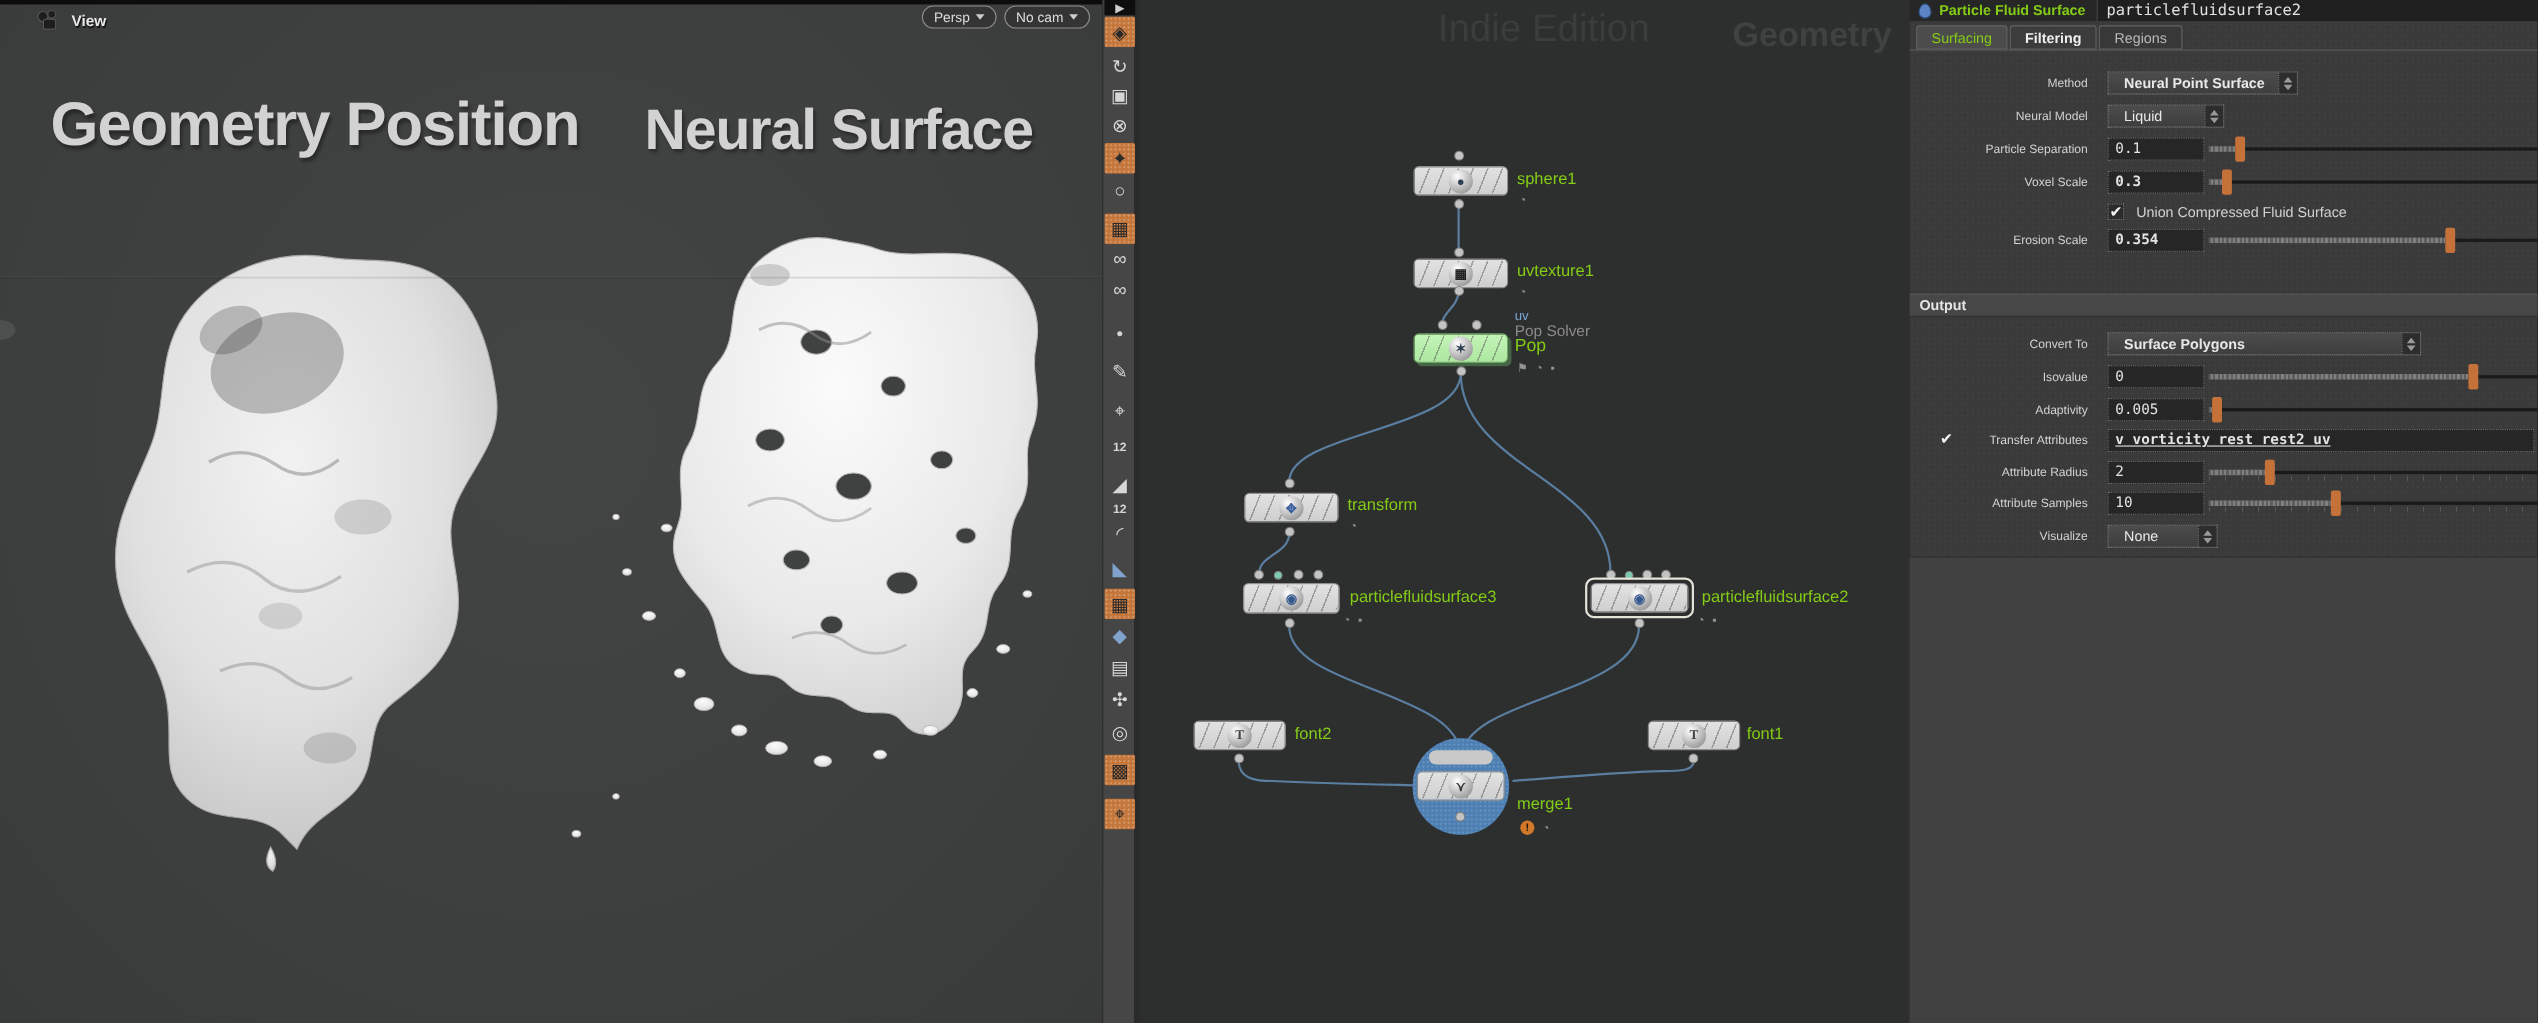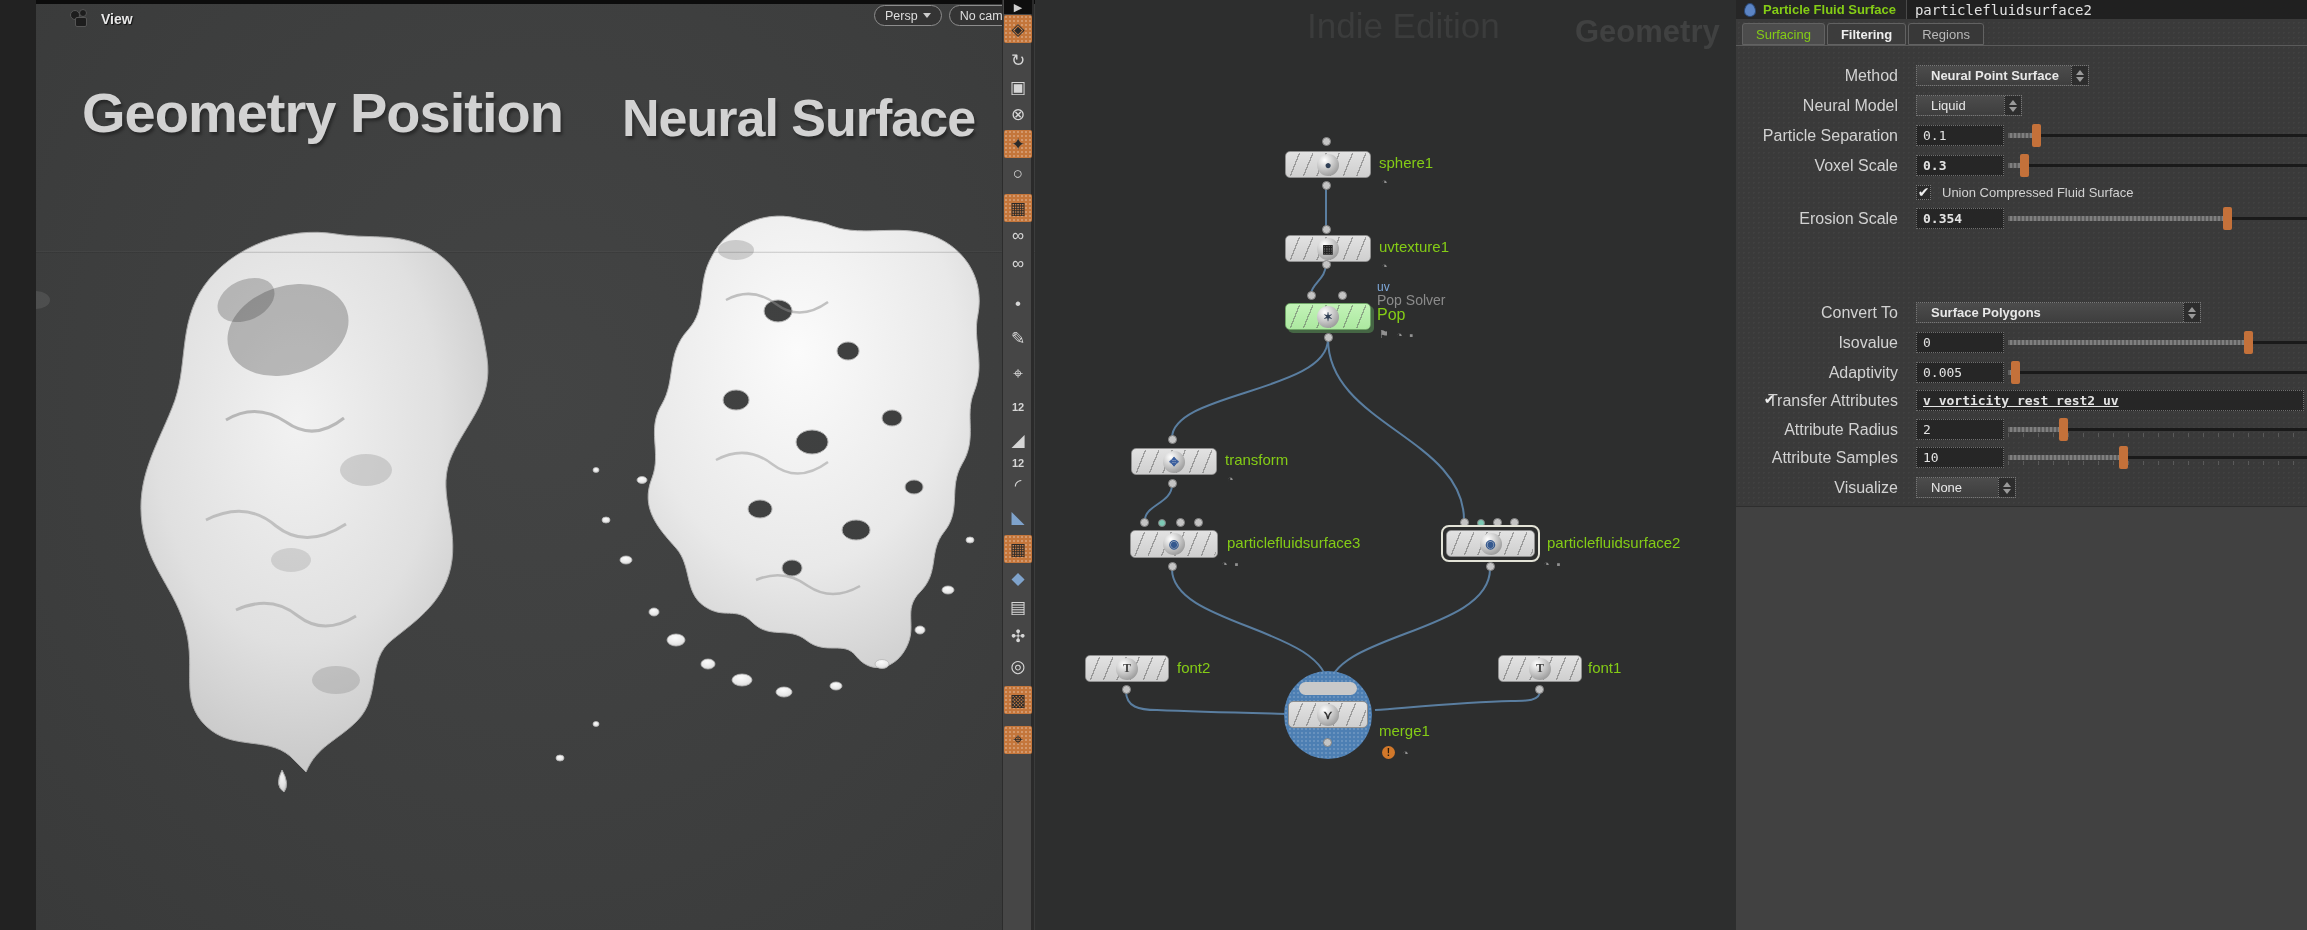--- a/index.html
+++ b/index.html
@@ -2,21 +2,21 @@
 <html><head>
 <meta charset="utf-8">
 <style>
   html,body{margin:0;padding:0;background:#222;}
   *{box-sizing:border-box;}
   .app{position:relative;width:2307px;height:930px;overflow:hidden;
        font-family:"Liberation Sans",sans-serif;color:#ccc;}
 
   
   .viewport{position:absolute;left:0;top:0;width:1002px;height:930px;
-    background:radial-gradient(ellipse at 50% 42%,#434444 0%,#3d3e3e 65%,#393a3a 100%);margin-left:36px;}
+    background:radial-gradient(ellipse at 50% 42%,#434444 0%,#3d3e3e 65%,#393a3a 100%);}
   .vp-topstrip{position:absolute;left:0;top:0;width:100%;height:4px;background:#0c0c0c;}
   .vp-horizon{position:absolute;left:0;top:251px;width:100%;height:2px;
     background:linear-gradient(to bottom,rgba(255,255,255,.06),rgba(0,0,0,.18));}
   .vp-viewlabel{position:absolute;left:34px;top:10px;display:flex;align-items:center;gap:9px;}
   .vp-viewlabel .txt{font-size:14px;font-weight:bold;color:#e8e8e8;text-shadow:1px 1px 1px #111;}
   .cam-icon{width:22px;height:18px;position:relative;}
   .cam-icon .b{position:absolute;left:5px;top:7px;width:12px;height:10px;background:#1d1d1d;border:1px solid #555;border-radius:2px;}
   .cam-icon .r1{position:absolute;left:0px;top:0px;width:10px;height:10px;border-radius:50%;background:#1d1d1d;border:1px solid #555;}
   .cam-icon .r2{position:absolute;left:9px;top:-1px;width:8px;height:8px;border-radius:50%;background:#1d1d1d;border:1px solid #555;}
   .vp-pills{position:absolute;left:838px;top:5px;display:flex;gap:7px;}
@@ -78,21 +78,21 @@
   .p-header .pname{flex:1;height:100%;background:#202020;border-left:1px solid #4a4a4a;
     font-family:"DejaVu Sans Mono",monospace;font-size:14px;color:#e2e2e2;display:flex;align-items:center;padding-left:8px;}
   .p-tabs{position:absolute;left:6px;top:23px;display:flex;}
   .ptab{height:22px;padding:0 13px;font-size:13px;display:flex;align-items:center;border:1px solid #626262;
     border-radius:3px 3px 0 0;margin-right:2px;background:#383838;color:#b9b9b9;}
   .ptab.active{background:#4c4c4c;color:#84cc16;font-weight:normal;text-align:right;}
   .ptab.bold{color:#eeeeee;font-weight:bold;background:#3c3c3c;}
   .p-tabline{position:absolute;left:0;top:45px;width:100%;height:1px;background:#5b5b5b;}
   .prow{position:absolute;left:0;width:100%;height:21px;}
   .plabel{position:absolute;left:0;top:0;width:162px;height:21px;display:flex;align-items:center;justify-content:flex-end;
-    font-size:16px;color:#d2d2d2;}
+    font-size:11px;color:#d2d2d2;}
   .plabel.dim{color:#7d7d7d;}
   .pfield{position:absolute;left:180px;top:0;width:88px;height:21px;background:#262626;border:1px dotted #6e6e6e;
     font-family:"DejaVu Sans Mono",monospace;font-size:13px;color:#e3e3e3;display:flex;align-items:center;padding-left:6px;}
   .pfield.bold{font-weight:bold;}
   .pfield.dim{color:#5f5f5f;border-color:#4c4c4c;}
   .pfield.wide{width:388px;font-weight:bold;text-decoration:underline;}
   .pmenu{position:absolute;left:180px;top:0;height:21px;background:linear-gradient(#4c4c4c,#3e3e3e);
     border:1px dotted #777;display:flex;align-items:center;color:#e8e8e8;font-size:13px;padding-left:14px;}
   .pmenu .mval{flex:1;}
   .pmenu.bold .mval{font-weight:bold;}
@@ -471,20 +471,23 @@
       <div class="plabel">Erosion Scale</div>
       <div class="pfield bold">0.354</div>
       <div class="slider">
         <div class="track"></div>
           <div class="fill" style="width:72%"></div>
           <div class="handle" style="left:72%"></div>
       </div>
     </div>
 
 
+    <div class="psection" style="top:267px">
+      <span>Output</span>
+    </div>
 
     <div class="prow" style="top:302px">
       <div class="plabel">Convert To</div>
       <div class="pmenu bold" style="width:285px">
         <span class="mval">Surface Polygons</span>
         <span class="spin">
             <span class="u"></span>
             <span class="d"></span>
           </span>
       </div>

